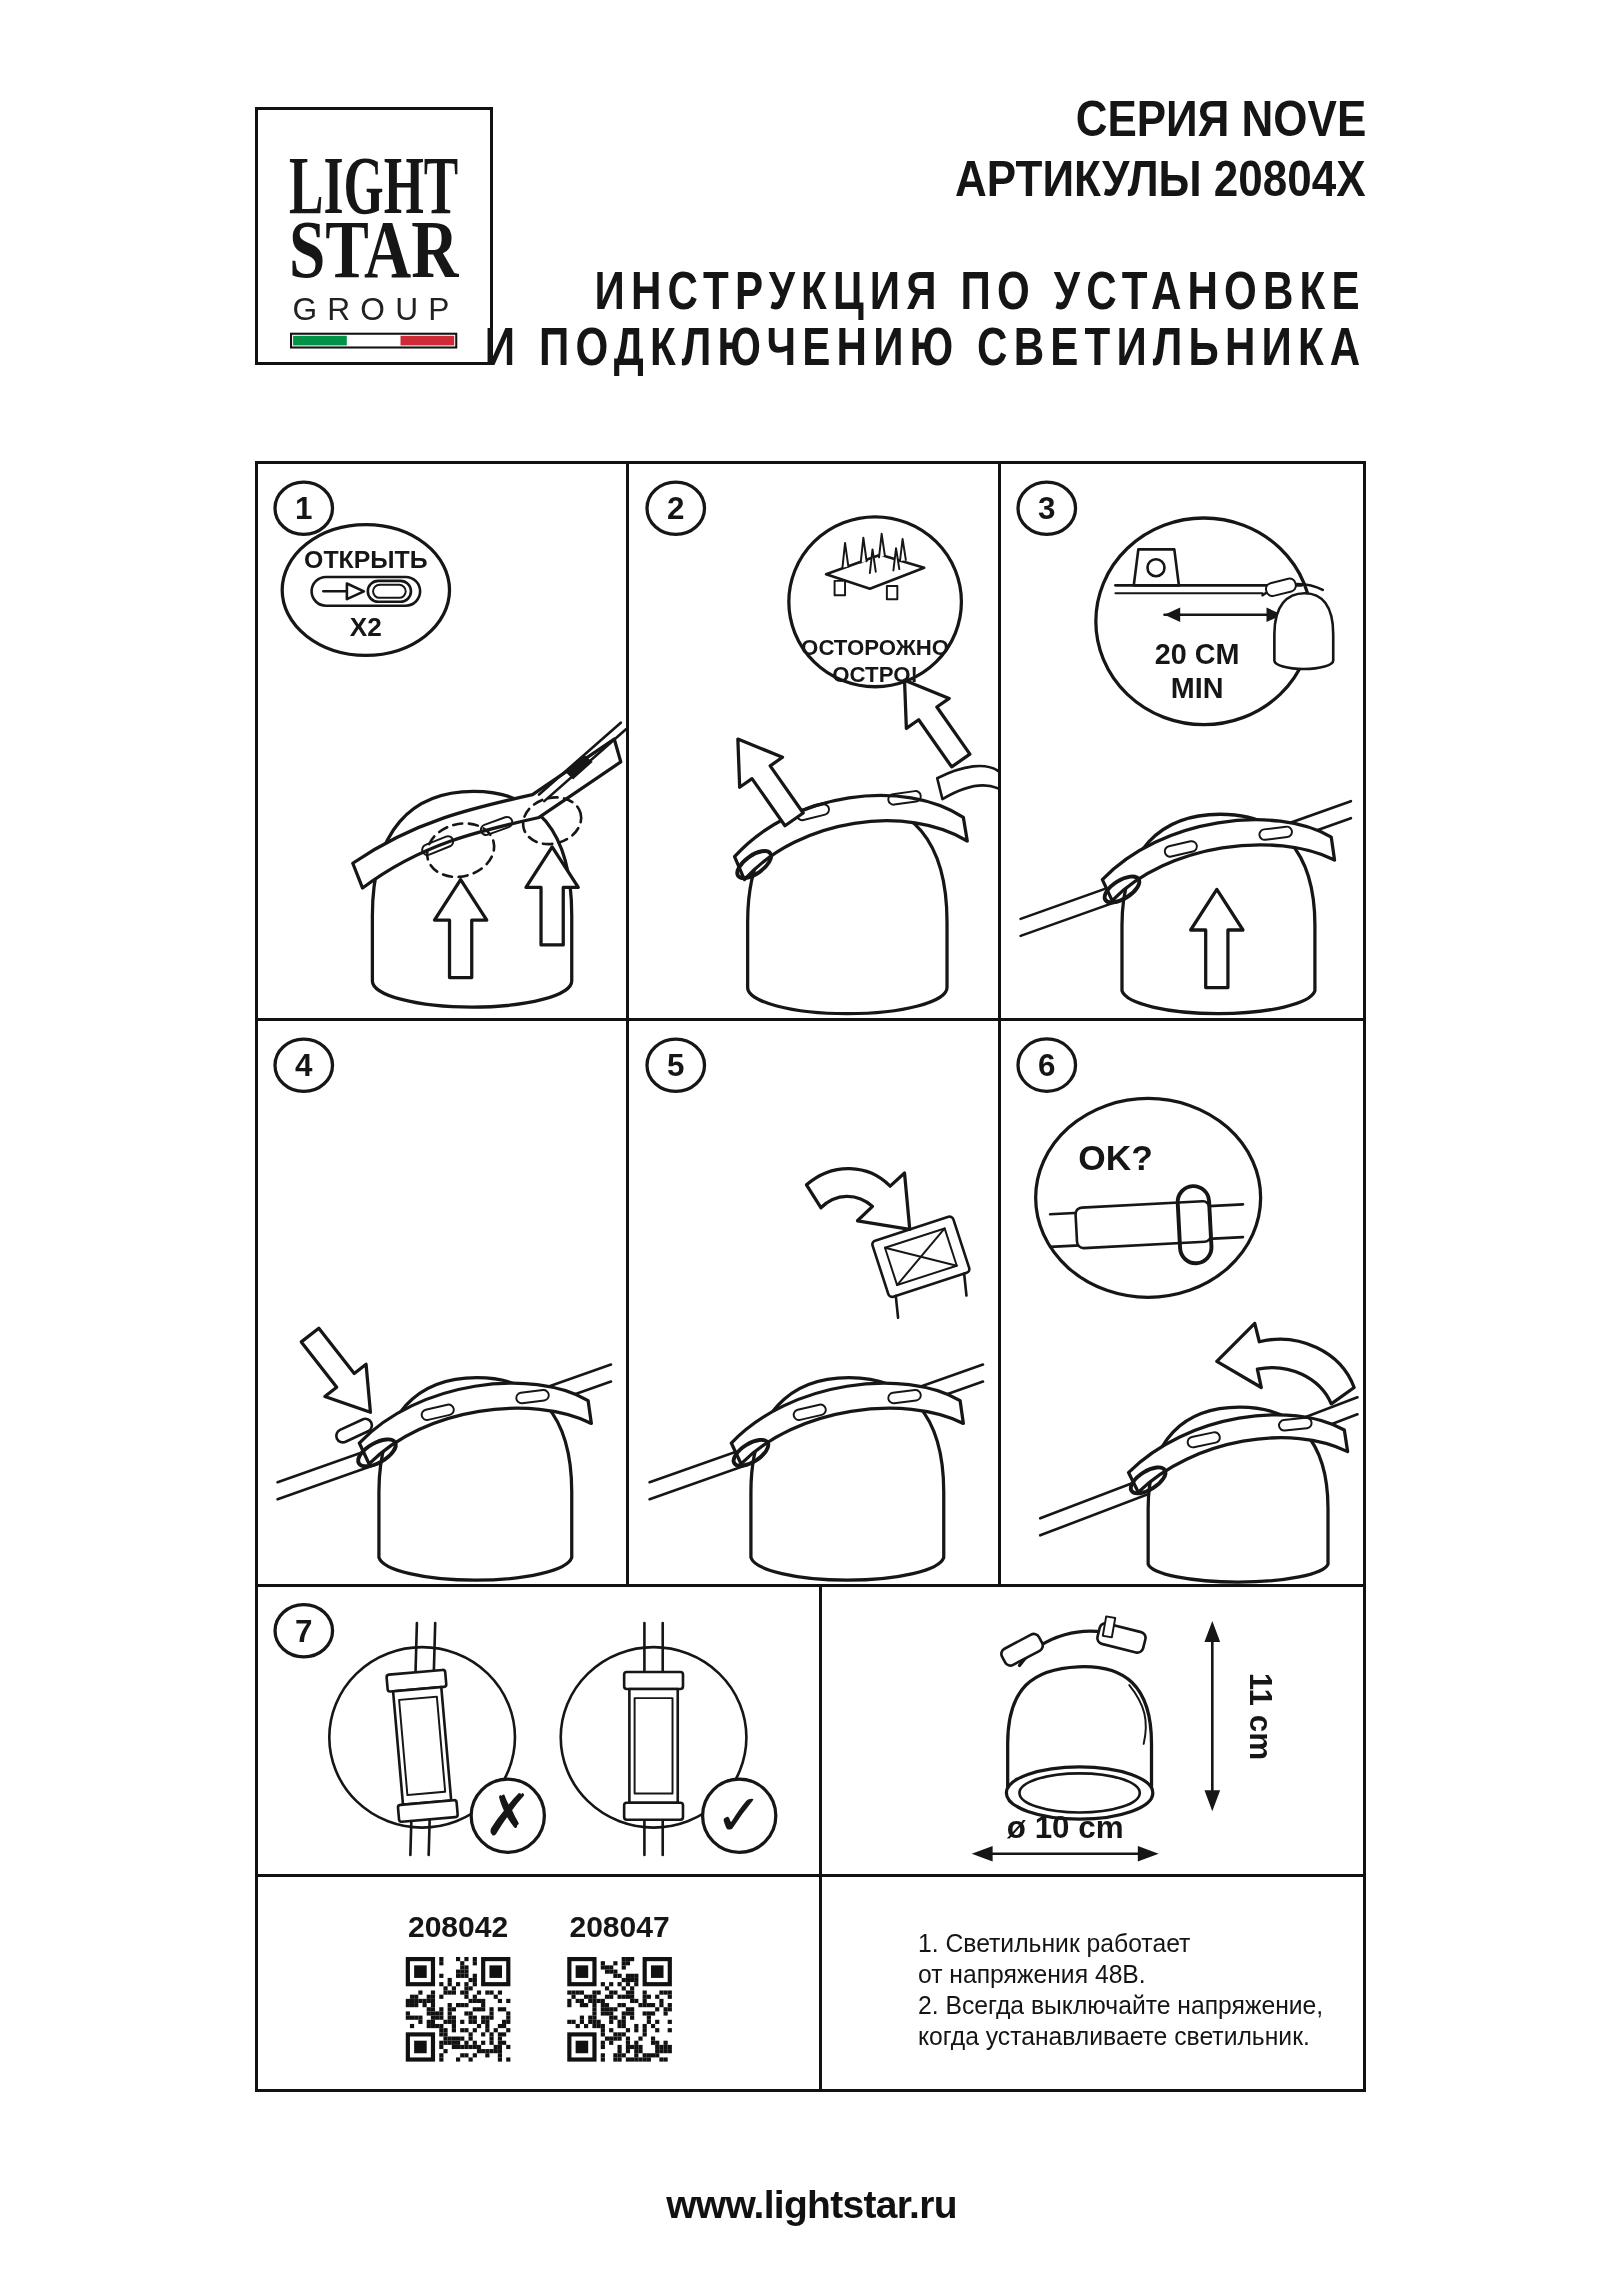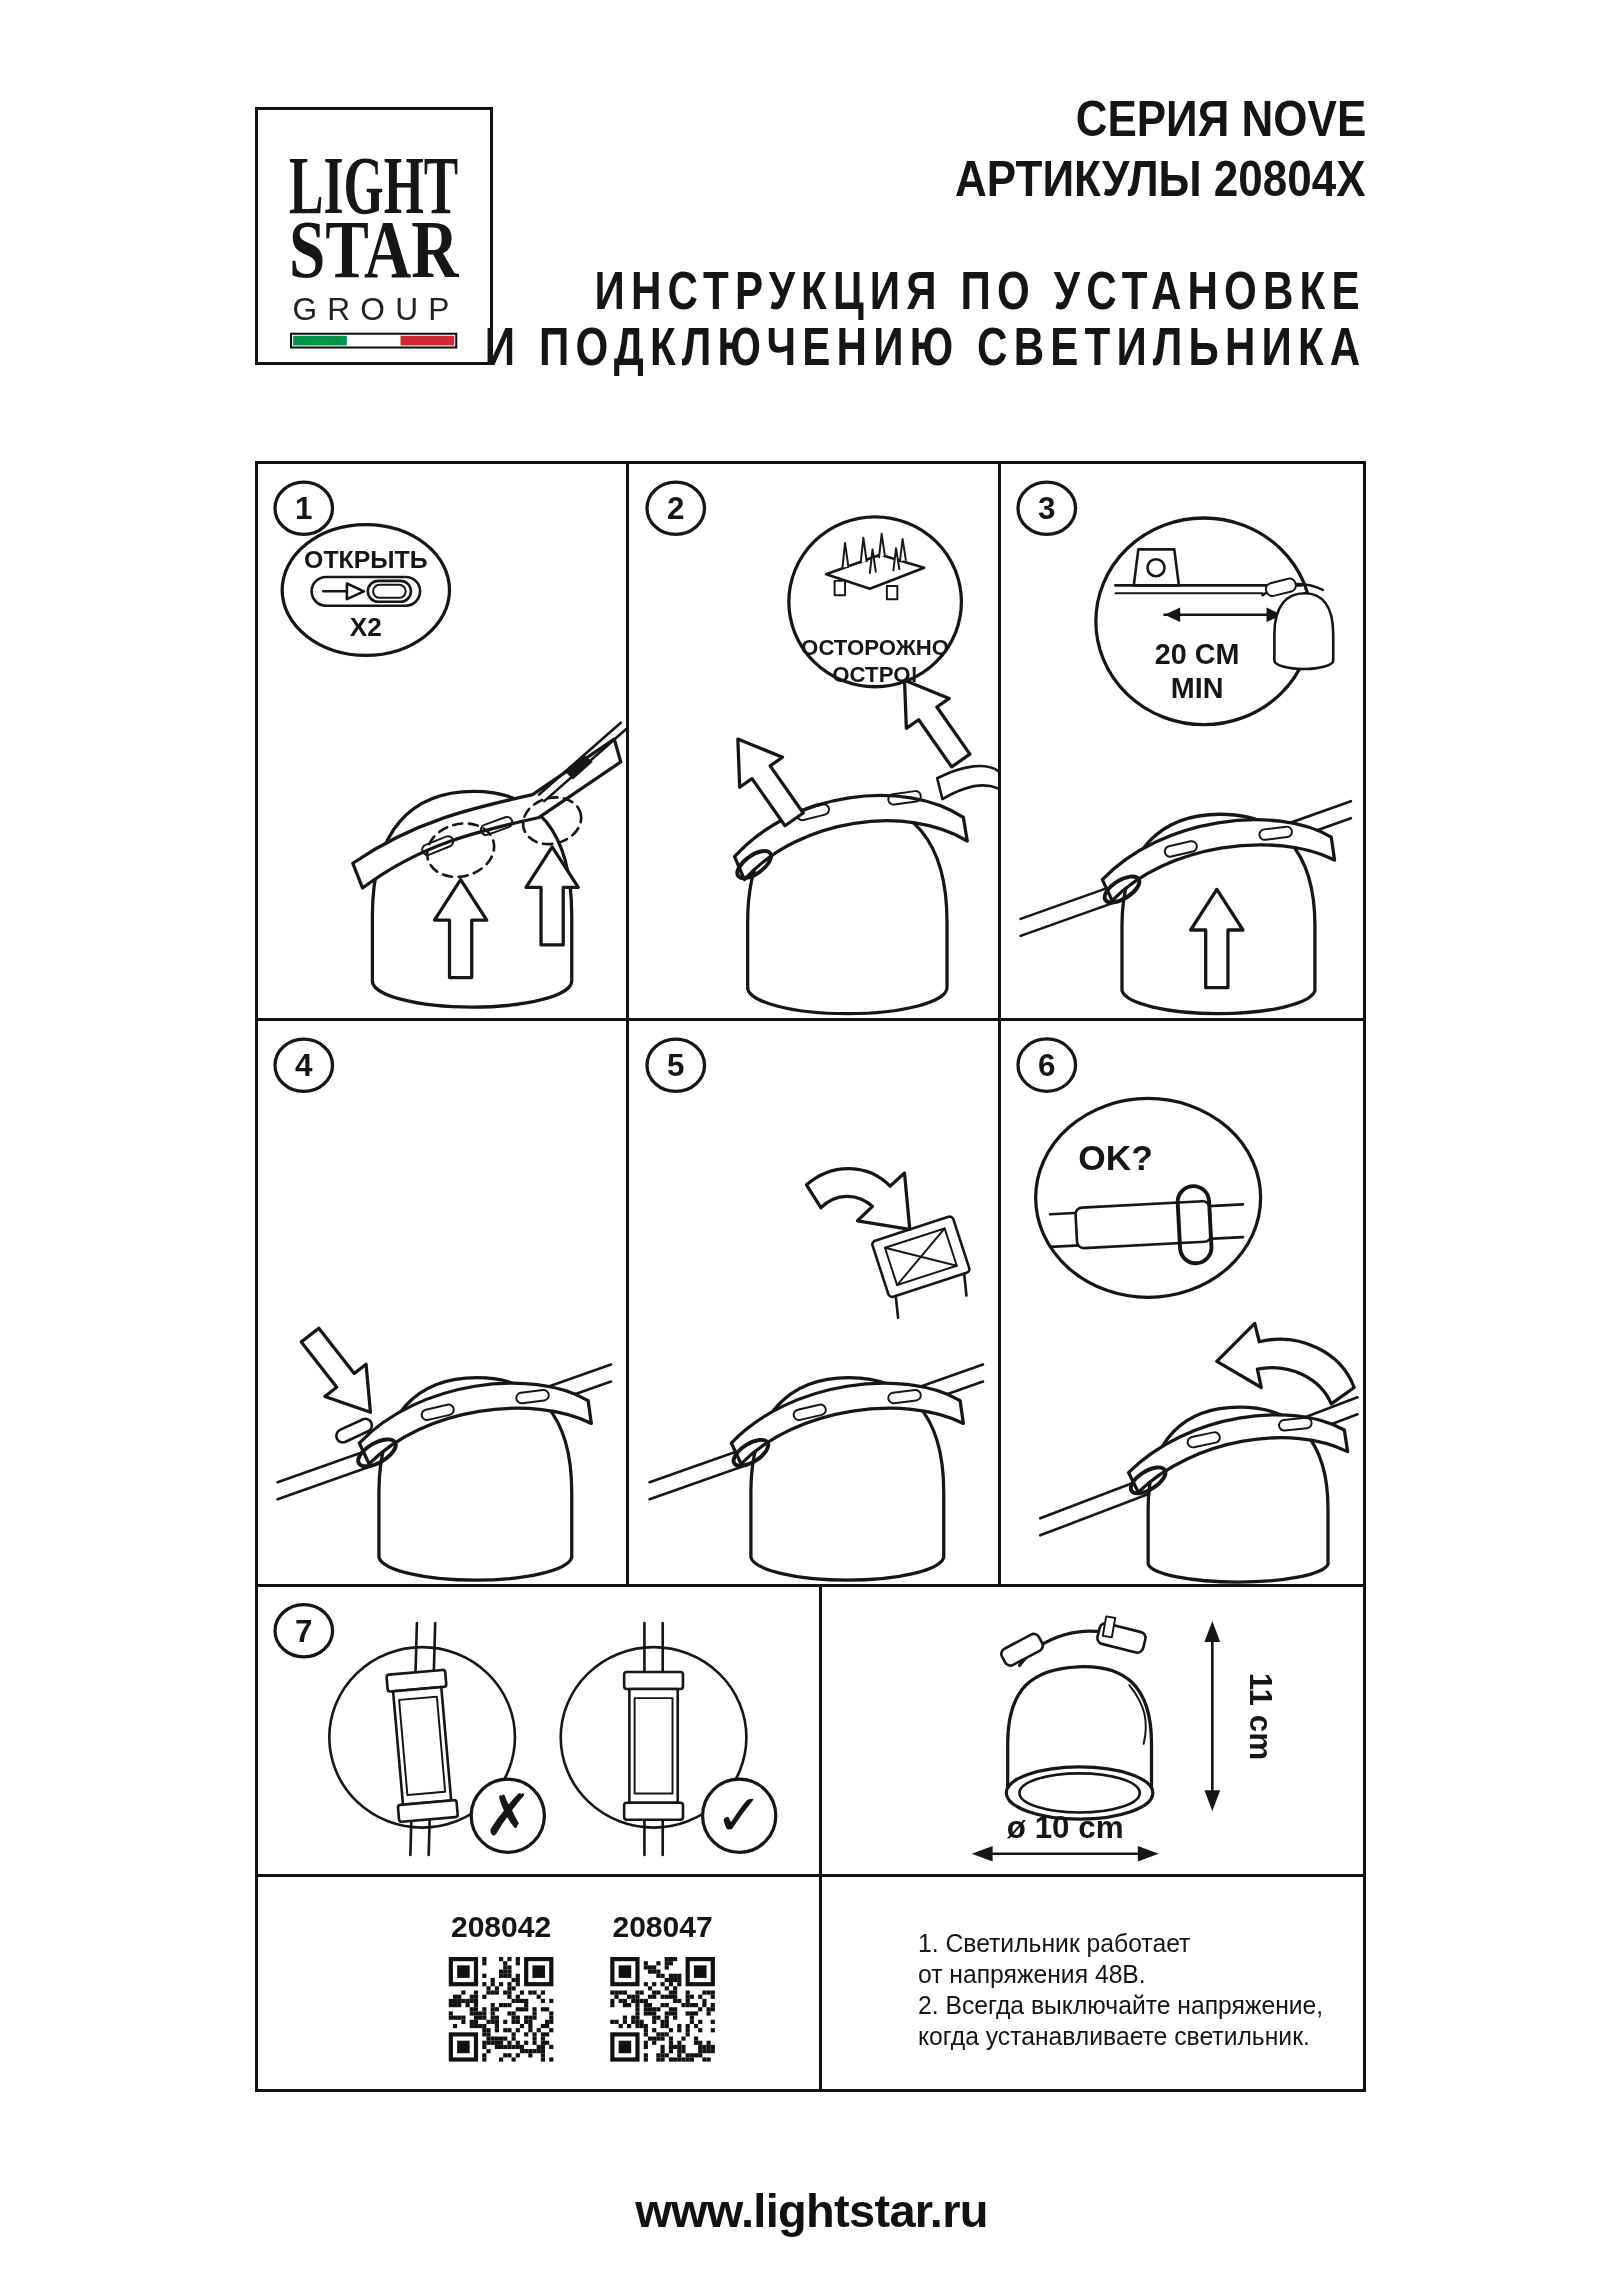--- a/index.html
+++ b/index.html
@@ -17,21 +17,21 @@
   .gridline{position:absolute;background:#111;}
   .cell{position:absolute;overflow:hidden;}
   .cell svg{display:block;width:100%;height:100%;}
   
   #notes-text{position:absolute;left:95px;top:51px;font-size:26px;line-height:31px;
               font-weight:normal;color:#141414;transform:scaleX(.95);transform-origin:left top;}
   
   .qr-label{font-weight:bold;font-size:46px;fill:#161616;}
   
   #footer{position:absolute;left:0;top:2183px;width:1623px;text-align:center;
-          font-size:47px;font-weight:bold;letter-spacing:-0.7px;color:#111;}
+          font-size:39px;font-weight:bold;letter-spacing:-0.7px;color:#111;}
   text{stroke:none;}
 </style>
 </head>
 <body>
 
 <div id="page">
 
   <div id="logo-box">
     <svg viewBox="0 0 337 394">
       <text x="45" y="149" textLength="246" lengthAdjust="spacingAndGlyphs" font-family="Liberation Serif, serif" font-weight="bold" font-size="120" fill="#161616">LIGHT</text>
@@ -304,21 +304,21 @@
             <path d="M 240,408 L 500,408" stroke-width="4"></path>
             <polygon points="227,408 259,396 259,420" fill="#161616" stroke="none"></polygon>
             <polygon points="513,408 481,396 481,420" fill="#161616" stroke="none"></polygon>
           </g>
         </g>
         <text transform="translate(652,198) rotate(90)" text-anchor="middle" font-size="48" font-weight="bold" fill="#161616">11 cm</text>
         <text x="370" y="384" text-anchor="middle" font-size="48" font-weight="bold" fill="#161616">ø 10 cm</text>
       </svg>
     </div>
 
-    <div class="cell" style="left:0;top:1413px;width:561px;height:211px;padding-left:43px;">
+    <div class="cell" style="left:0;top:1413px;width:561px;height:211px;">
       <svg viewBox="0 0 858 322">
         <text x="306" y="92" text-anchor="middle" class="qr-label">208042</text>
         <text x="553" y="92" text-anchor="middle" class="qr-label">208047</text>
         <g transform="translate(226,122)">
             <rect x="51.2" y="0" width="6.4" height="6.4" fill="#111"></rect>
             <rect x="76.80000000000001" y="0" width="6.4" height="6.4" fill="#111"></rect>
             <rect x="89.60000000000001" y="0" width="6.4" height="6.4" fill="#111"></rect>
             <rect x="102.4" y="0" width="6.4" height="6.4" fill="#111"></rect>
             <rect x="51.2" y="6.4" width="6.4" height="6.4" fill="#111"></rect>
             <rect x="83.2" y="6.4" width="6.4" height="6.4" fill="#111"></rect>

